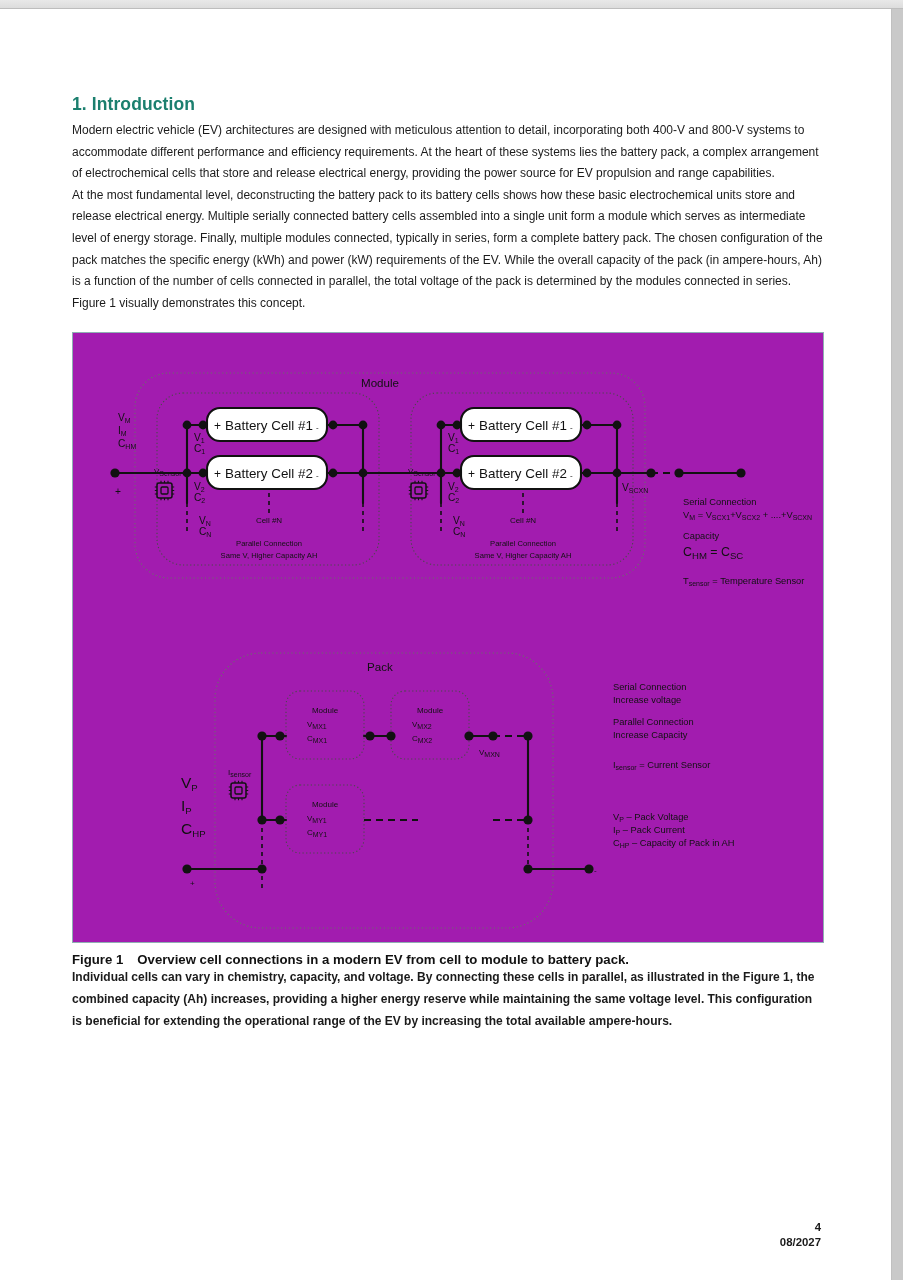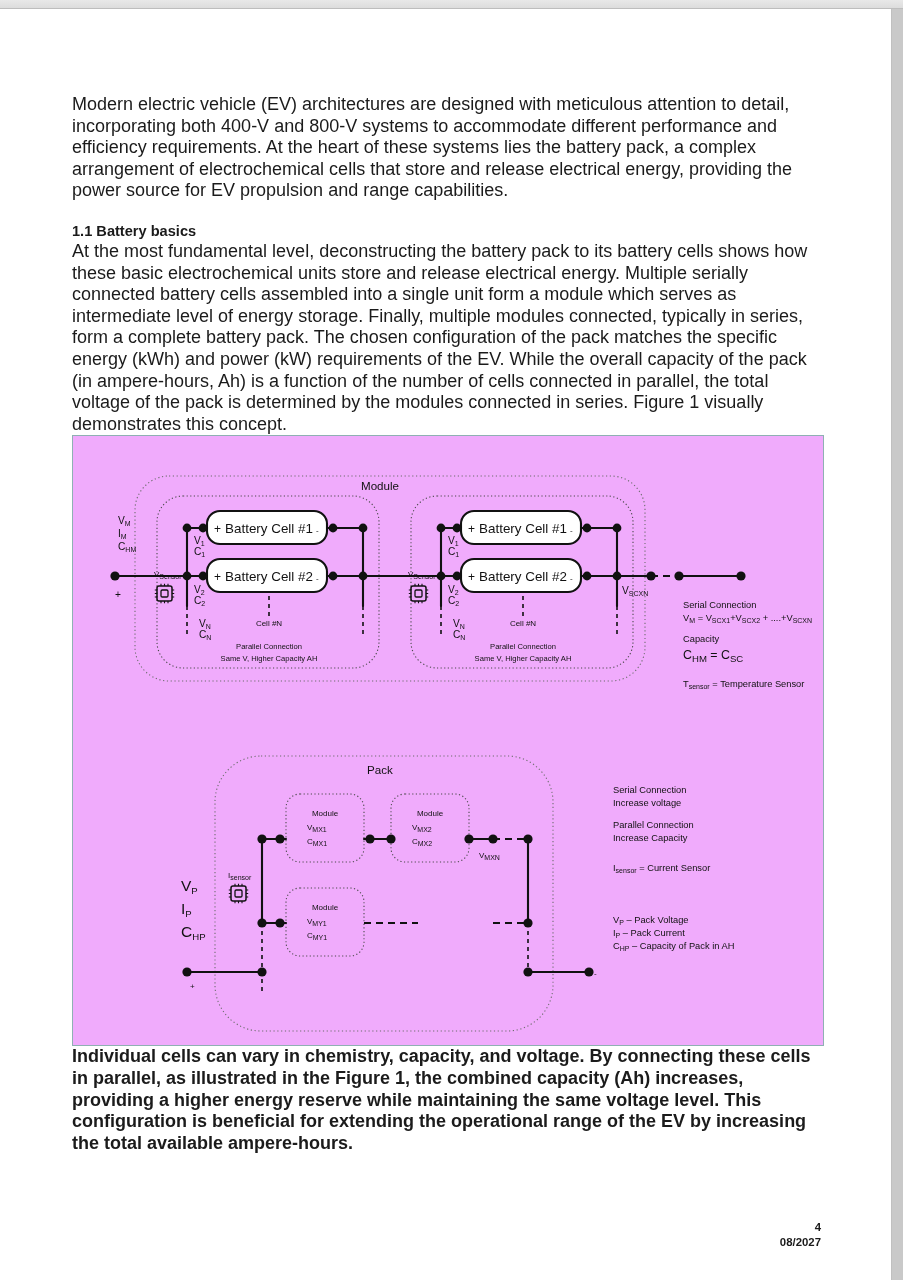--- a/index.html
+++ b/index.html
@@ -36,33 +36,34 @@
     margin: 0 0 5px 0;
     letter-spacing: .1px;
   }
   h2.sub {
     font-size: 14.6px;
     font-weight: 700;
     color: #1a1a1a;
     margin: 21px 0 2px 0;
   }
   p.body {
-    font-size: 18px;
+    font-size: 12px;
     line-height: 21.6px;
     color: #1b1b1b;
     margin: 0;
     text-align: left;
   }
 
   
   .figure-box {
+    margin-top: 18px;
     width: 752px;
     height: 611px;
     border: 1px solid #8fb0b3;
-    background: #f0abfc;
+    background: #a21caf;
     position: relative;
     overflow: hidden;
   }
   .fig-caption {
     margin-top: 9px;
     font-size: 13.2px;
     font-weight: 700;
     color: #111;
   }
   .fig-caption .gap { display:inline-block; width: 14px; }
@@ -104,23 +105,23 @@
   .ctr { text-anchor: middle; }
 </style>
 </head>
 <body>
 
 <div id="viewer-chrome"></div>
 
 <div id="page">
   <div id="page-inner">
 
+    <h1 class="sec">1. Introduction</h1>
     <p class="body">Modern electric vehicle (EV) architectures are designed with meticulous attention to detail, incorporating both 400-V and 800-V systems to accommodate different performance and efficiency requirements. At the heart of these systems lies the battery pack, a complex arrangement of electrochemical cells that store and release electrical energy, providing the power source for EV propulsion and range capabilities.</p>
 
-    <h2 class="sub">1.1 Battery basics</h2>
     <p class="body">At the most fundamental level, deconstructing the battery pack to its battery cells shows how these basic electrochemical units store and release electrical energy. Multiple serially connected battery cells assembled into a single unit form a module which serves as intermediate level of energy storage. Finally, multiple modules connected, typically in series, form a complete battery pack. The chosen configuration of the pack matches the specific energy (kWh) and power (kW) requirements of the EV. While the overall capacity of the pack (in ampere-hours, Ah) is a function of the number of cells connected in parallel, the total voltage of the pack is determined by the modules connected in series. Figure 1 visually demonstrates this concept.</p>
 
     <div class="figure-box">
       <svg class="diagram" width="750" height="609" viewBox="0 0 750 609">
 
         <g>
 
           <rect class="dotbox" x="62" y="40" width="510" height="205" rx="34" ry="34"></rect>
 
           <text class="t t-mod ctr" x="307" y="54">Module</text>
@@ -396,20 +397,23 @@
             <tspan>I</tspan><tspan class="t-sub" dy="2">P</tspan><tspan dy="-2"> – Pack Current</tspan>
           </text>
           <text class="t t-leg" x="540" y="513">
             <tspan>C</tspan><tspan class="t-sub" dy="2">HP</tspan><tspan dy="-2"> – Capacity of Pack in AH</tspan>
           </text>
         </g>
 
       </svg>
     </div>
 
+    <div class="fig-caption">
+      <span>Figure 1</span><span class="gap"></span><span>Overview cell connections in a modern EV from cell to module to battery pack.</span>
+    </div>
 
     <p class="body after-fig">Individual cells can vary in chemistry, capacity, and voltage. By connecting these cells in parallel, as illustrated in the Figure 1, the combined capacity (Ah) increases, providing a higher energy reserve while maintaining the same voltage level. This configuration is beneficial for extending the operational range of the EV by increasing the total available ampere-hours.</p>
   </div>
 
   <div id="footer">
     <div>4</div>
     <div>08/2027</div>
   </div>
 </div>
 

